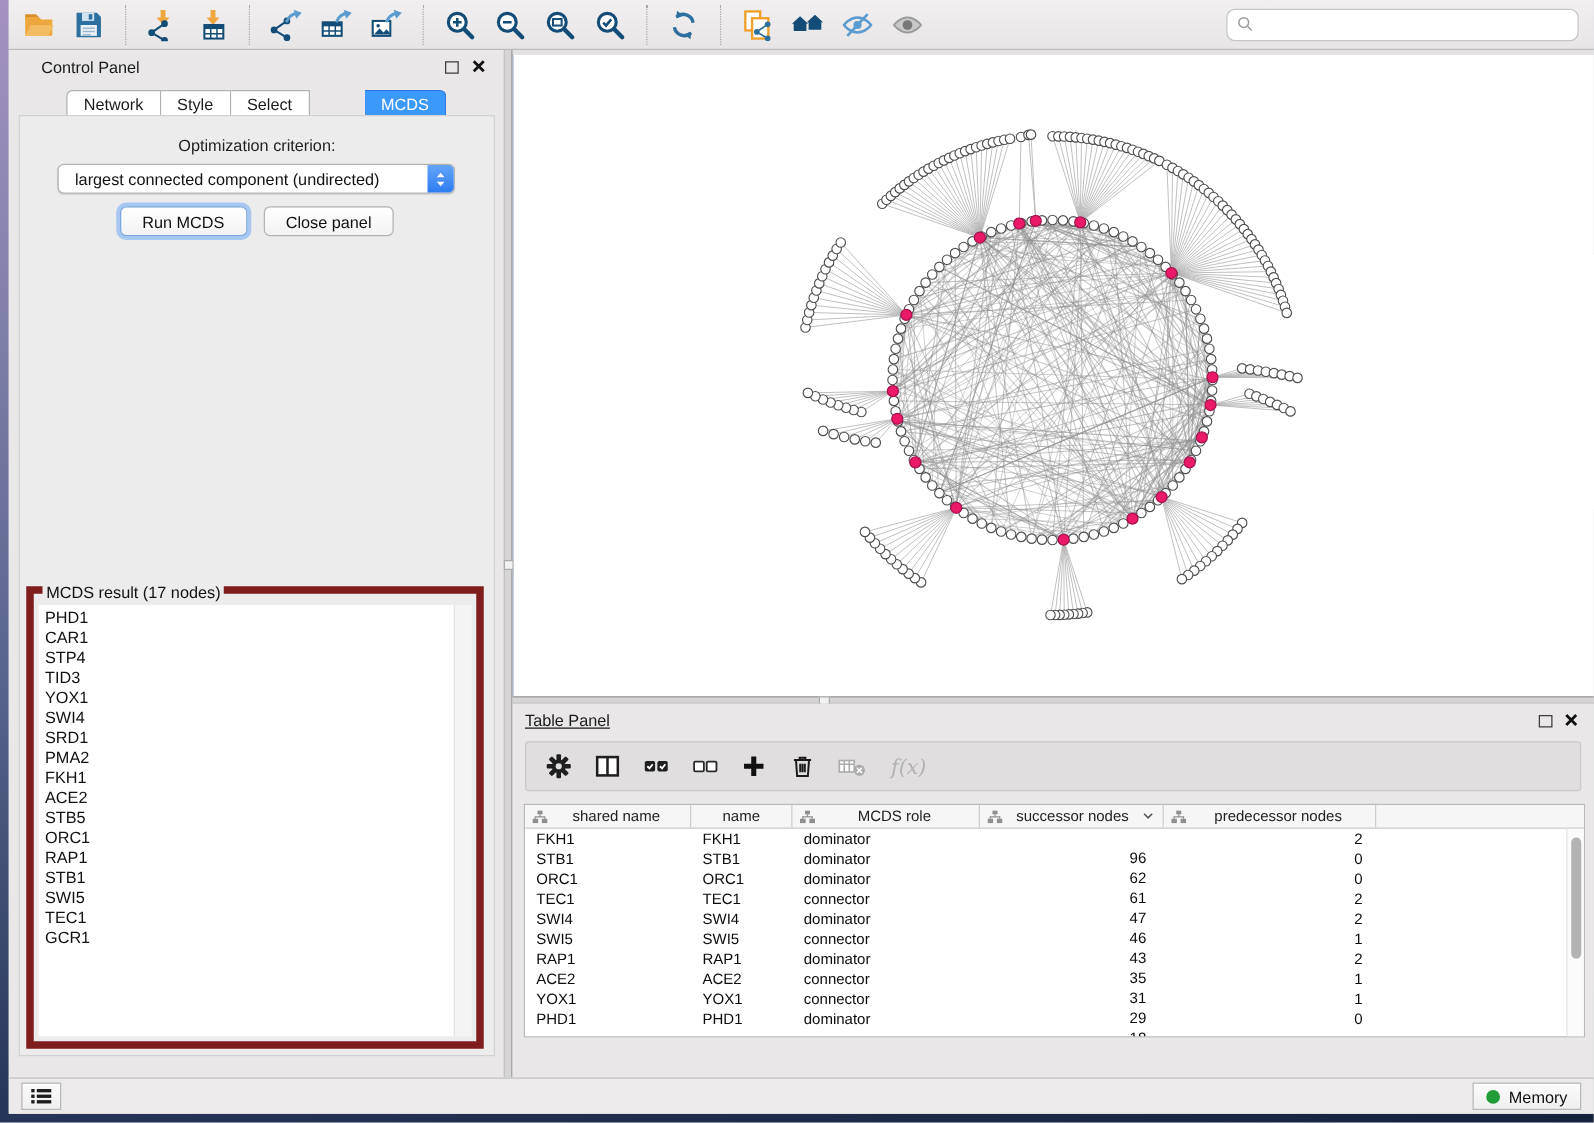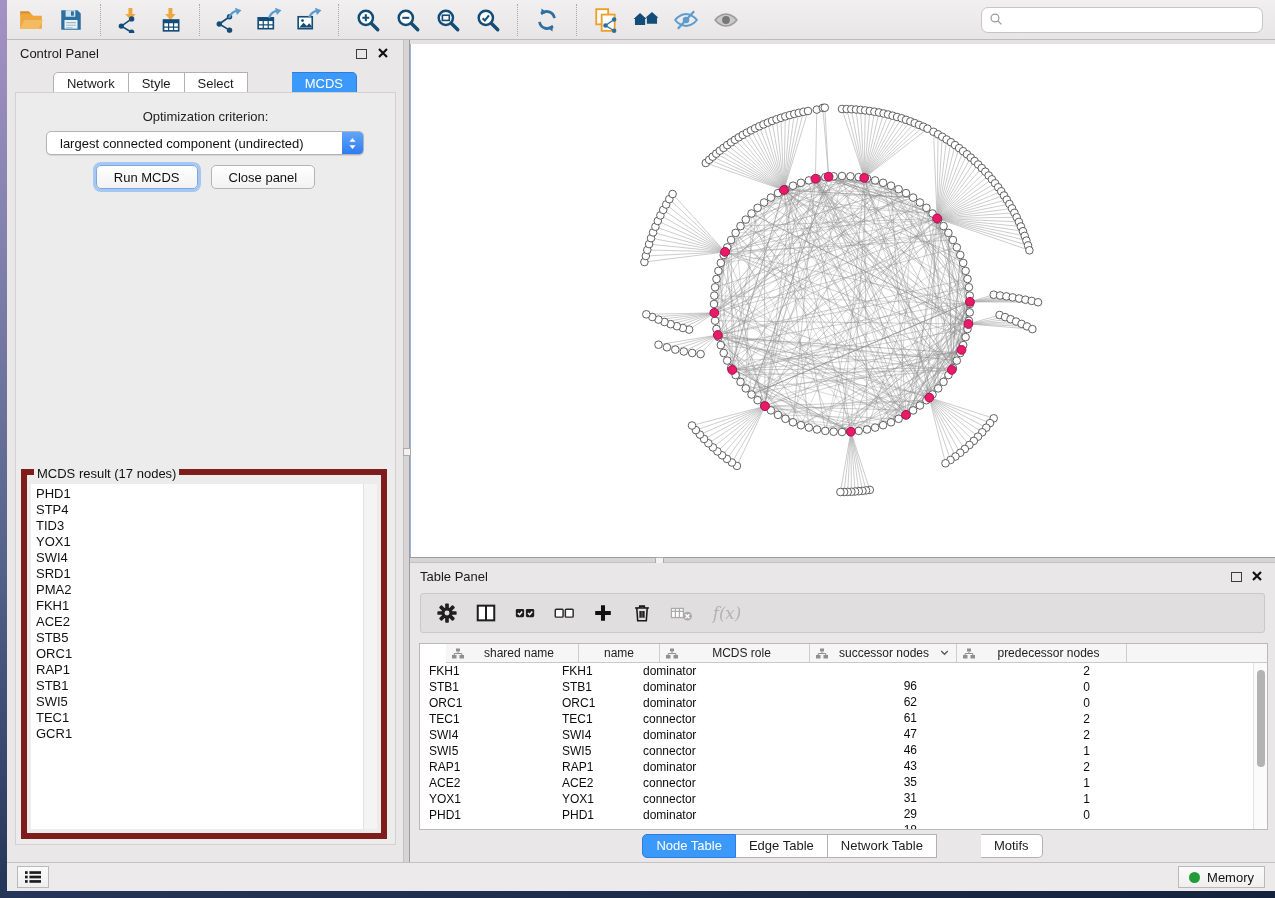--- a/index.html
+++ b/index.html
@@ -20,21 +20,21 @@
   .search-box { margin-left:auto; margin-right:12px; width:282px; height:26px; background:#fff; border:1px solid #c6c6c6;
     border-radius:7px; display:flex; align-items:center; padding:0 7px; }
   .search-box svg { width:15px; height:15px; flex:0 0 auto; }
   .search-box input { border:none; outline:none; flex:1; margin-left:5px; font-size:13px; font-family:inherit; background:transparent; }
 
   
   .main { position:absolute; left:0; top:40px; right:0; height:822px; display:flex; }
 
   
   .control-panel { position:relative; width:396px; height:100%; background:#e9e7e7; }
-  .panel-title-row { position:absolute; left:3px; top:6px; right:0; height:20px; }
+  .panel-title-row { position:absolute; left:16px; top:6px; right:0; height:20px; }
   .panel-title { position:absolute; left:10px; top:0; font-size:13px; color:#1a1a1a; }
   .icon-float { position:absolute; top:3px; width:11px; height:10px; border:1.4px solid #3c3c3c; }
   .icon-close { position:absolute; top:1px; width:12px; height:12px; }
   .icon-close svg { width:12px; height:12px; }
   .cp-float { right:36px; } .cp-close { right:14px; }
 
   .tabs { display:flex; }
   .cp-tabs { position:absolute; left:0; right:0; top:32px; justify-content:center; }
   .tab { background:#fff; border:1px solid #b2b2b2; border-left:none; padding:3px 13px 4px; font-size:13px; color:#1c1c1c; cursor:default; white-space:nowrap; }
   .tab:first-child { border-left:1px solid #b2b2b2; border-radius:5px 0 0 5px; }
@@ -76,29 +76,29 @@
   .tl.green { background:#27c73f; border:1px solid #1dad36; }
   .net-title { position:absolute; left:0; right:0; top:2px; text-align:center; font-size:13px; color:#2d2d2d; }
   .net-canvas { flex:1; background:#fff; position:relative; }
   .net-canvas svg { position:absolute; left:0; top:0; }
 
   .hdivider { height:6px; background:#d6d4d4; border-top:1px solid #9c9c9c; border-bottom:1px solid #c2c2c2; position:relative; }
   .hgrip { position:absolute; left:245px; top:-1px; width:9px; height:7px; background:#f2f2f2; border:1px solid #ababab; }
 
   
   .table-panel { position:relative; flex:1; background:#e9e7e7; }
-  .tp-title { position:absolute; left:10px; top:6px; font-size:13px; color:#1a1a1a; }
+  .tp-title { position:absolute; left:10px; top:6px; font-size:13px; color:#1a1a1a;text-decoration:underline; }
   .tp-float { right:33px; top:9px; } .tp-close { right:12px; top:7px; }
   .tp-toolbar { position:absolute; left:10px; right:10px; top:30px; height:40px; background:#e0dede; border:1px solid #c9c9c9;
     border-radius:3px; display:flex; align-items:center; gap:17px; padding-left:15px; }
   .tp-btn { background:transparent; border:none; display:flex; align-items:flex-start; cursor:default; padding:0; }
   .tp-btn svg { height:22px; }
 
   .tbl { position:absolute; left:9px; right:7px; top:80px; height:187px; background:#fff; border:1px solid #b9b9b9; }
-  .tbl-head { display:flex; height:19px; background:#f6f6f6; border-bottom:1px solid #c9c9c9;margin-left:26px; }
+  .tbl-head { display:flex; height:19px; background:#f6f6f6; border-bottom:1px solid #c9c9c9; }
   .th { display:flex; align-items:center; border-right:1px solid #cdcdcd; font-size:12px; color:#222; padding:0 4px; }
   .th .lbl { flex:1; text-align:center; white-space:nowrap; }
   .th svg.tree { width:12px; height:11px; flex:0 0 auto; margin-left:2px; }
   .th svg.chev { width:9px; height:6px; flex:0 0 auto; margin-right:3px; }
   .th:last-child { border-right:none; }
   .c0{width:133px}.c1{width:81px}.c2{width:150px}.c3{width:147px}.c4{width:170px}.cf{flex:1}
   .tbl-body { position:absolute; left:0; right:14px; top:19px; bottom:0; overflow:hidden; }
   .tr { display:flex; height:16px; align-items:center; }
   .td { font-size:12px; color:#0c0c0c; white-space:nowrap; overflow:hidden; }
   .td.pl { padding-left:9px; } .td.num { text-align:right; }
@@ -343,20 +343,21 @@
         </div>
         <div class="btn-row">
           <button class="push-btn default-focus">Run MCDS</button>
           <button class="push-btn">Close panel</button>
         </div>
         <div class="groupbox">
           <legend>MCDS result (17 nodes)</legend>
           <div class="result-list">
             <div class="result-items" id="result-items">
                 <div class="result-item">PHD1</div>
+                <div class="result-item">CAR1</div>
                 <div class="result-item">STP4</div>
                 <div class="result-item">TID3</div>
                 <div class="result-item">YOX1</div>
                 <div class="result-item">SWI4</div>
                 <div class="result-item">SRD1</div>
                 <div class="result-item">PMA2</div>
                 <div class="result-item">FKH1</div>
                 <div class="result-item">ACE2</div>
                 <div class="result-item">STB5</div>
                 <div class="result-item">ORC1</div>
@@ -1374,26 +1375,20 @@
     <div class="td pl c2">dominator</div>
     <div class="td num c3">18</div>
     <div class="td num c4">0</div>
   </div>
             </div>
           <div class="tbl-scroll">
             <div class="tbl-thumb"></div>
           </div>
         </div>
 
-        <div class="tabs tbl-tabs" id="tbl-tabs">
-            <div class="tab active">Node Table</div>
-            <div class="tab">Edge Table</div>
-            <div class="tab">Network Table</div>
-            <div class="tab">Motifs</div>
-          </div>
       </div>
     </div>
   </div>
 
   <div class="status-bar">
     <button class="status-left-btn">
       <svg viewBox="0 0 20 18">
         <g fill="#1c1c1c">
           <rect x="1" y="2.5" width="3" height="3"></rect>
             <rect x="6" y="2.5" width="13" height="3"></rect>

